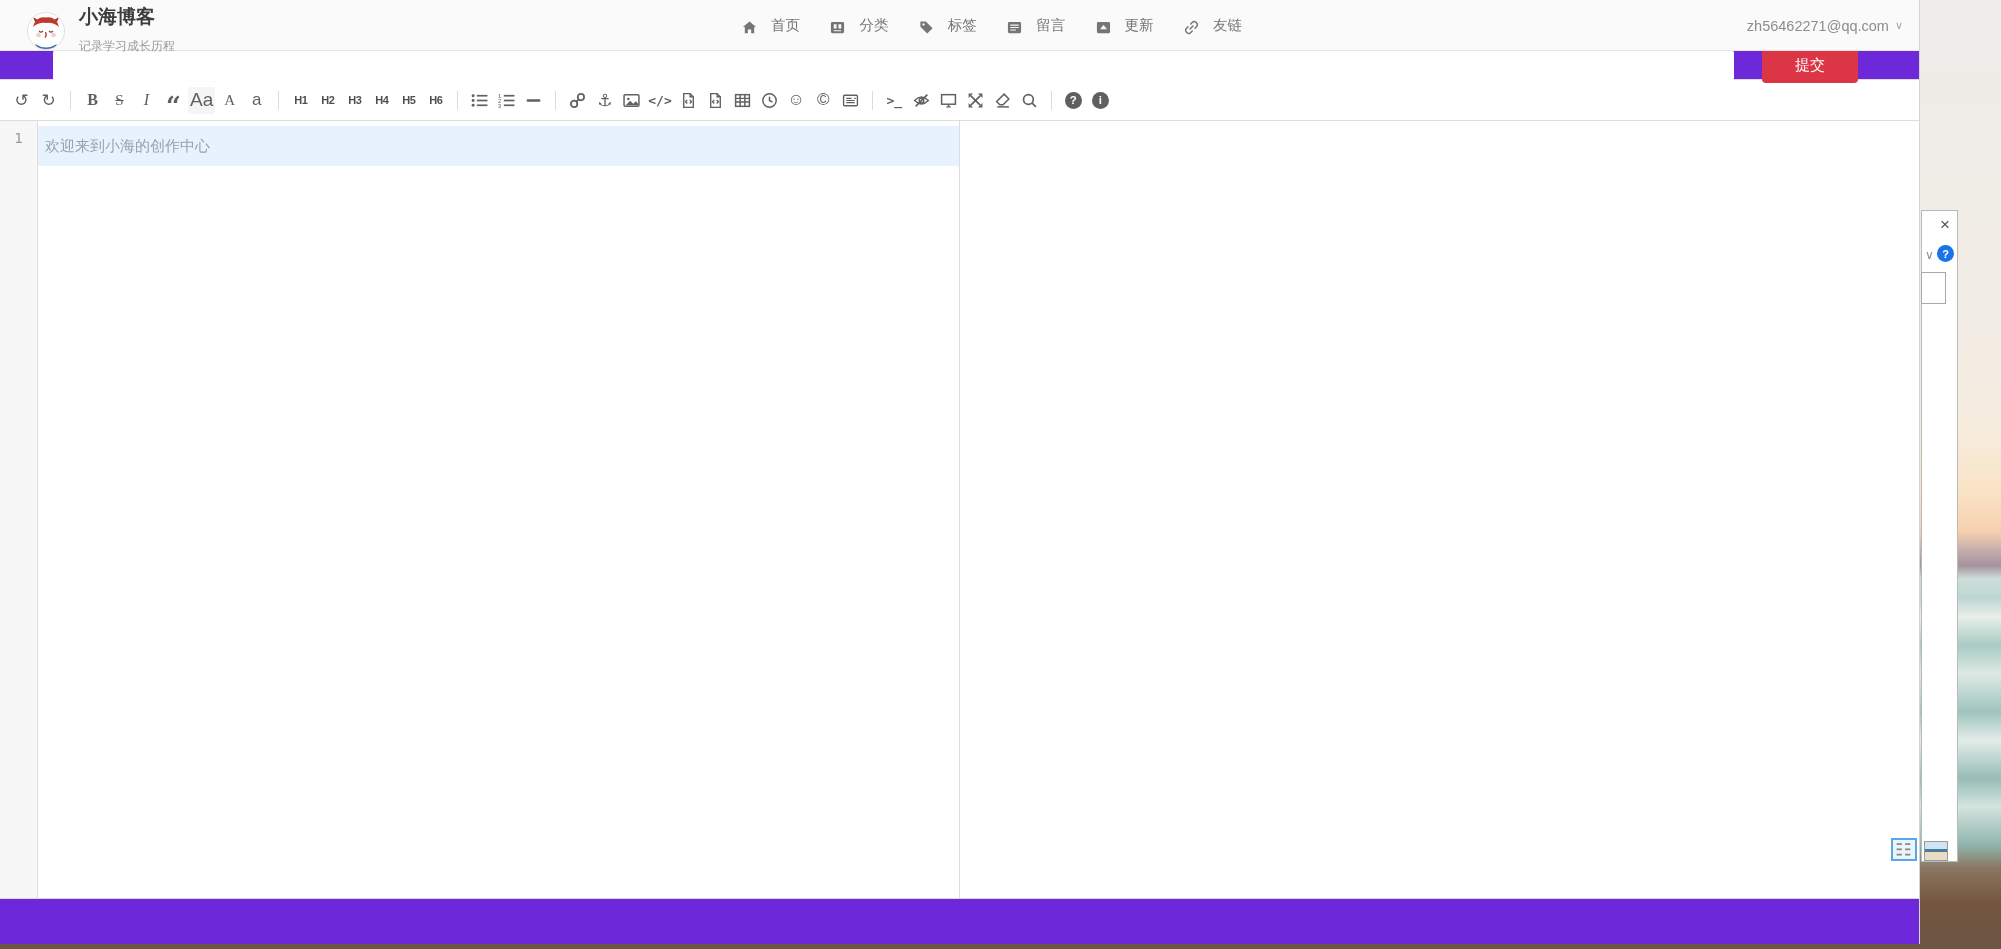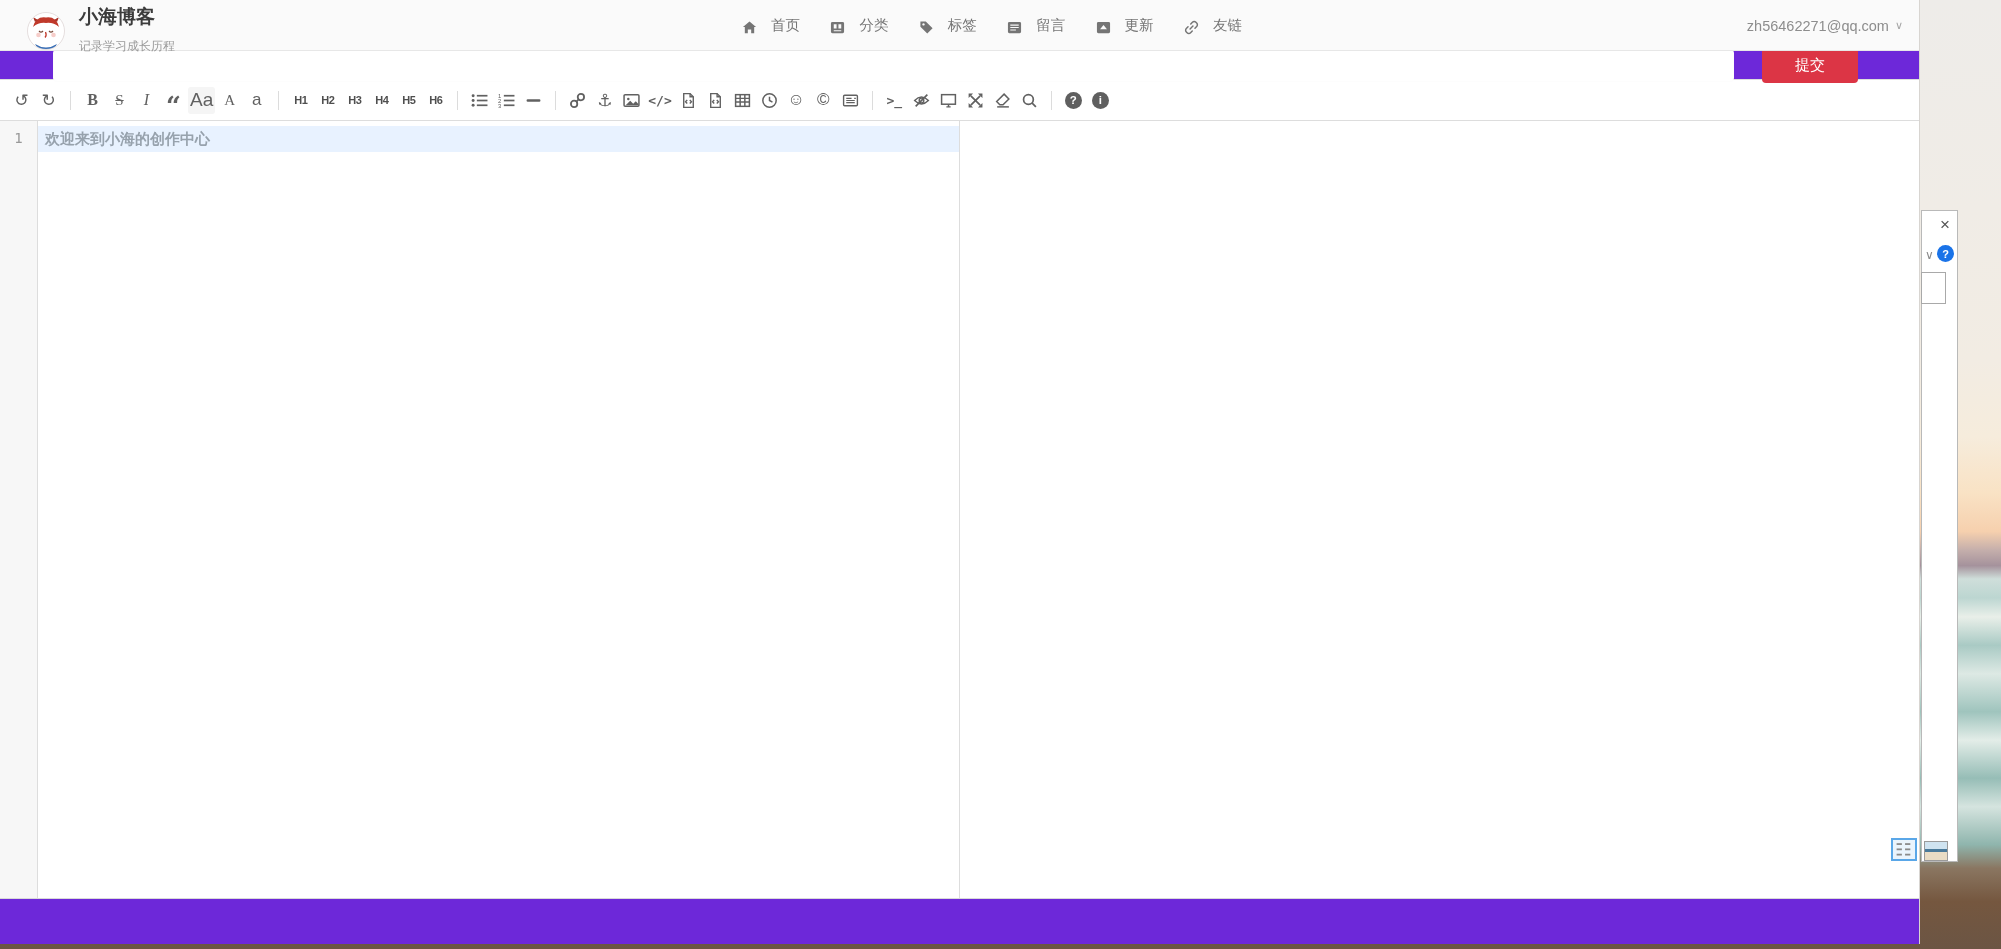--- a/index.html
+++ b/index.html
@@ -56,21 +56,21 @@
   .g-h { font-weight:bold; font-size:11px; color:#4f4f4f; letter-spacing:-0.5px;text-align:right; }
   .g-mono { font-family:"DejaVu Sans Mono",monospace; font-size:13px; font-weight:bold; }
   .g-sym { font-size:17px; }
   .circle-btn { width:17px; height:17px; border-radius:50%; background:#5f5f5f; color:#fff;
     font-size:11.5px; font-weight:bold; display:flex; align-items:center; justify-content:center; }
   .editor-body { display:flex; height:777px; }
   .cm { width:960px; display:flex; border-right:1px solid #dddddd; }
   .gutter { width:38px; background:#f7f7f7; border-right:1px solid #dddddd; padding-top:5px; }
   .line-no { text-align:center; color:#999; font-size:14px; font-family:"DejaVu Sans Mono",monospace; height:25px; line-height:25px; }
   .code-area { flex:1; padding-top:5px; cursor:text; }
-  .active-line { height:26px; background:#e8f2ff; display:flex; align-items:center; padding-left:7px;font-weight:bold; }
+  .active-line { height:40px; background:#e8f2ff; display:flex; align-items:center; padding-left:7px; }
   .placeholder { font-size:15px; color:#97a2ad; }
   .preview { flex:1; background:#fff; }
 
   
   .side-panel { position:absolute; left:1921px; top:210px; width:37px; height:652px;
     background:#fff; border:1px solid #b9b9b9; }
   .sp-close { position:absolute; top:5px; right:7px; color:#555; font-size:17px; line-height:17px; cursor:pointer; }
   .sp-chev { position:absolute; top:37px; left:3px; color:#8a8a8a; font-size:12px; cursor:pointer; }
   .sp-help { position:absolute; top:34px; right:3px; width:17px; height:17px; border-radius:50%;
     background:#1a73e8; color:#fff; font-size:11px; font-weight:bold;

